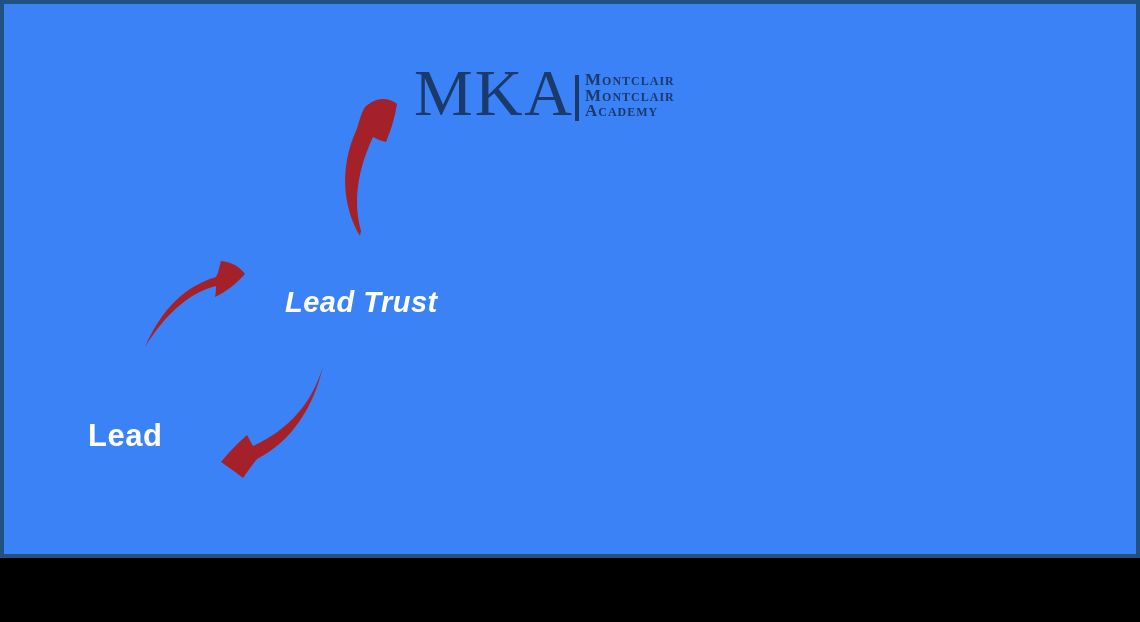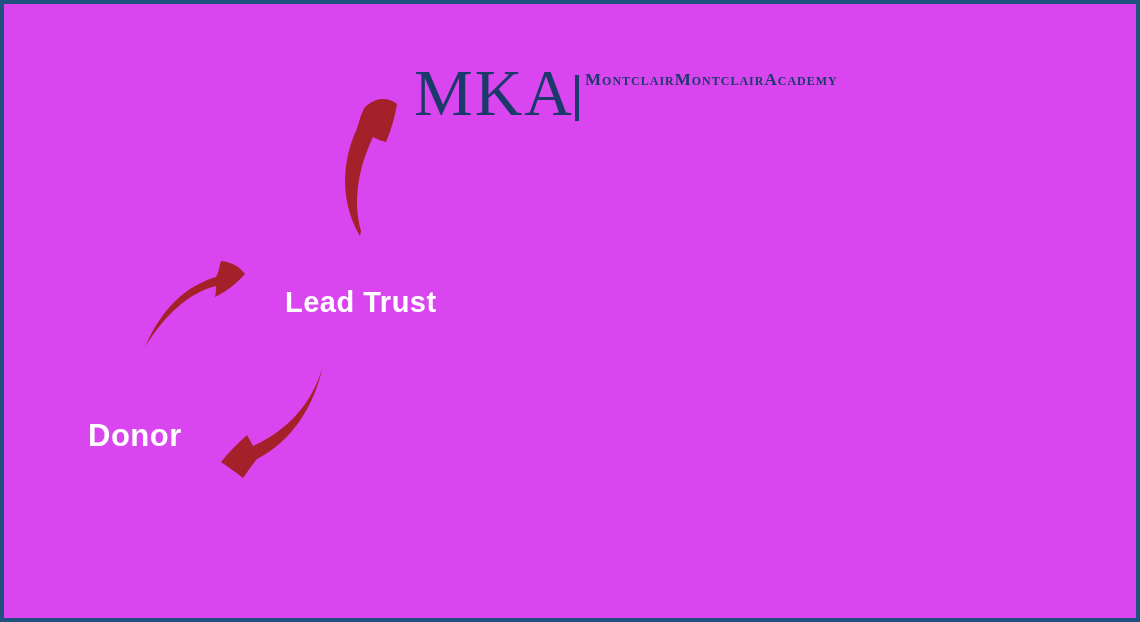--- a/index.html
+++ b/index.html
@@ -5,22 +5,22 @@
 <style>
   html, body {
     margin: 0;
     padding: 0;
     background: #000;
     font-family: "Liberation Sans", sans-serif;
   }
   .canvas {
     position: relative;
     width: 1140px;
-    height: 622px;
-    background: #d946ef;
+    height: 558px;
+    background: #3b82f6;
     overflow: hidden;
   }
   .frame {
     position: absolute;
     inset: 0;
     border: 4px solid #1F5281;
     pointer-events: none;
     z-index: 5;
   }
   
@@ -41,20 +41,21 @@
     top: 75px;
     width: 3.5px;
     height: 46px;
     background: #1B3A6B;
   }
   .logo-name {
     position: absolute;
     left: 585px;
     top: 72px;
     display: flex;
+    flex-direction: column;
     justify-content: space-between;
   }
   .logo-name span {
     font-family: "Liberation Serif", serif;
     font-variant: small-caps;
     font-weight: 600;
     font-size: 17px;
     line-height: 15.5px;
     letter-spacing: 1px;
     color: #1B3A6B;
@@ -66,20 +67,21 @@
     color: #FFFFFF;
     font-weight: 700;
     white-space: nowrap;
     line-height: 1;
   }
   .node-lead-trust {
     left: 285px;
     top: 288px;
     font-size: 29px;
     letter-spacing: 0.5px;
+    font-style: italic;
   }
   .node-donor {
     left: 88px;
     top: 420px;
     font-size: 31px;
     letter-spacing: 0.5px;
   }
   
   .arrows {
     position: absolute;
@@ -126,15 +128,15 @@
     <path d="M323,366
              C312,404 288,430 253,446
              C251,442 249,439 247,435
              C237,444 228,453 221,462
              C228,467 236,472 243,478
              C248,471 252,465 257,459
              C291,442 314,407 323,366 Z" fill="#A52129"></path>
   </svg>
 
   <div class="node-label node-lead-trust">Lead Trust</div>
-  <div class="node-label node-donor">Donor</div>
+  <div class="node-label node-donor">Lead</div>
 
 </div>
 
 </body></html>

